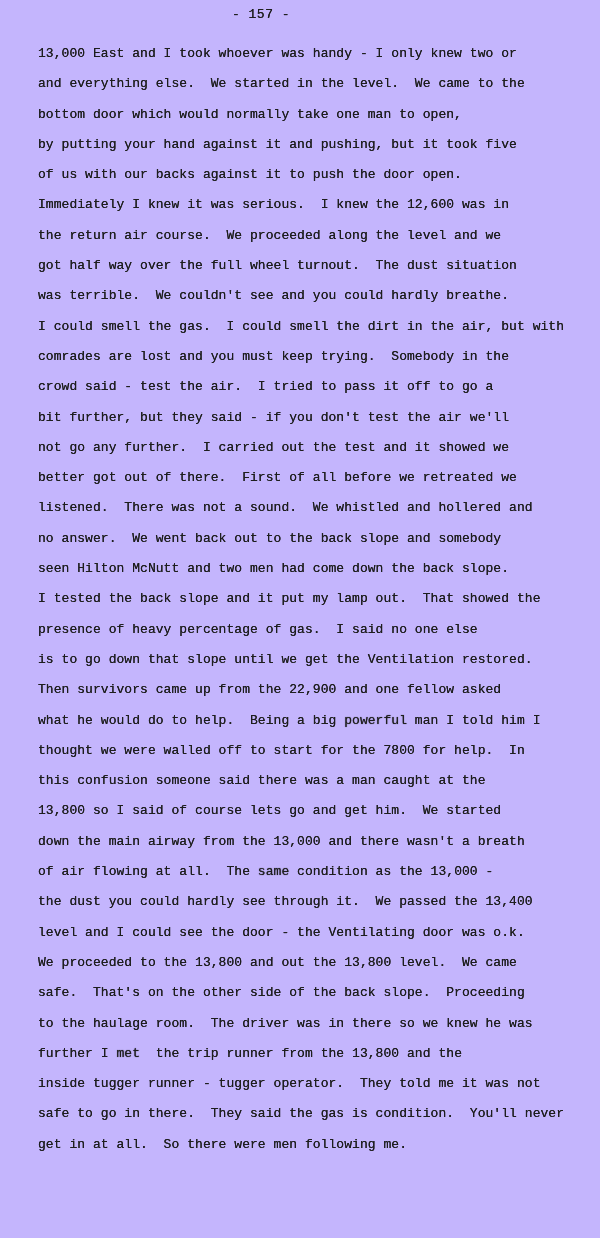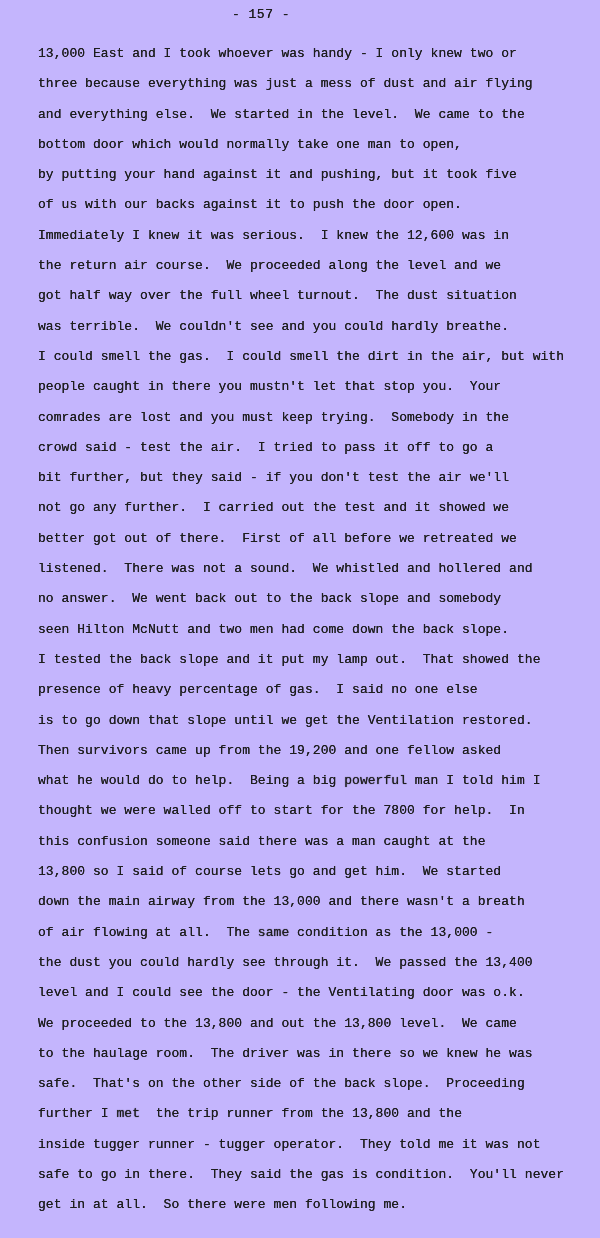--- a/index.html
+++ b/index.html
@@ -44,52 +44,50 @@
     text-shadow: 0 0 0.9px currentColor;
   }
 </style>
 </head>
 <body>
 
 <div class="page">
   <div class="page-number">- 157 -</div>
   <div class="doc-body">
       <div class="line">13,000 East and I took whoever was handy - I only knew two or</div>
-      <div class="line">three because everything was just a mess of dust and air flying</div>
       <div class="line">and everything else.  We started in the level.  We came to the</div>
       <div class="line">bottom door which would normally take one man to open,</div>
       <div class="line">by putting your hand against it and pushing, but it took five</div>
       <div class="line">of us with our backs against it to push the door open.</div>
       <div class="line">Immediately I knew it was serious.  I knew the 12,600 was in</div>
       <div class="line">the return air course.  We proceeded along the level and we</div>
       <div class="line">got half way over the full wheel turnout.  The dust situation</div>
       <div class="line">was terrible.  We couldn't see and you could hardly breathe.</div>
       <div class="line">I could smell the gas.  I could smell the dirt in the air, but with</div>
-      <div class="line">people caught in there you mustn't let that stop you.  Your</div>
       <div class="line">comrades are lost and you must keep trying.  Somebody in the</div>
       <div class="line">crowd said - test the air.  I tried to pass it off to go a</div>
       <div class="line">bit further, but they said - if you don't test the air we'll</div>
       <div class="line">not go any further.  I carried out the test and it showed we</div>
       <div class="line">better got out of there.  First of all before we retreated we</div>
       <div class="line">listened.  There was not a sound.  We whistled and hollered and</div>
       <div class="line">no answer.  We went back out to the back slope and somebody</div>
       <div class="line">seen Hilton McNutt and two men had come down the back slope.</div>
       <div class="line">I tested the back slope and it put my lamp out.  That showed the</div>
       <div class="line">presence of heavy percentage of gas.  I said no one else</div>
       <div class="line">is to go down that slope until we get the Ventilation restored.</div>
-      <div class="line">Then survivors came up from the 19,200 and one fellow asked</div>
+      <div class="line">Then survivors came up from the 22,900 and one fellow asked</div>
       <div class="line">what he would do to help.  Being a big <b>powerful</b> man I told him I</div>
       <div class="line">thought we were walled off to start for the 7800 for help.  In</div>
       <div class="line">this confusion someone said there was a man caught at the</div>
       <div class="line">13,800 so I said of course lets go and get him.  We started</div>
       <div class="line">down the main airway from the 13,000 and there wasn't a breath</div>
       <div class="line">of air flowing at all.  The <b>same</b> condition as the 13,000 -</div>
       <div class="line">the dust you could hardly see through it.  We passed the 13,400</div>
       <div class="line">level and I could see the door - the Ventilating door was o.k.</div>
       <div class="line">We proceeded to the 13,800 and out the 13,800 level.  We came</div>
+      <div class="line">safe.  That's on the other side of the back slope.  Proceeding</div>
       <div class="line">to the haulage room.  The driver was in there so we knew he was</div>
-      <div class="line">safe.  That's on the other side of the back slope.  Proceeding</div>
       <div class="line">further I <b>met</b>  the trip runner from the 13,800 and the</div>
       <div class="line">inside tugger runner - tugger operator.  They told me it was not</div>
       <div class="line">safe to go in there.  They said the gas is condition.  You'll never</div>
       <div class="line">get in at all.  So there were men following me.</div>
     </div>
 </div>
 
 </body></html>

